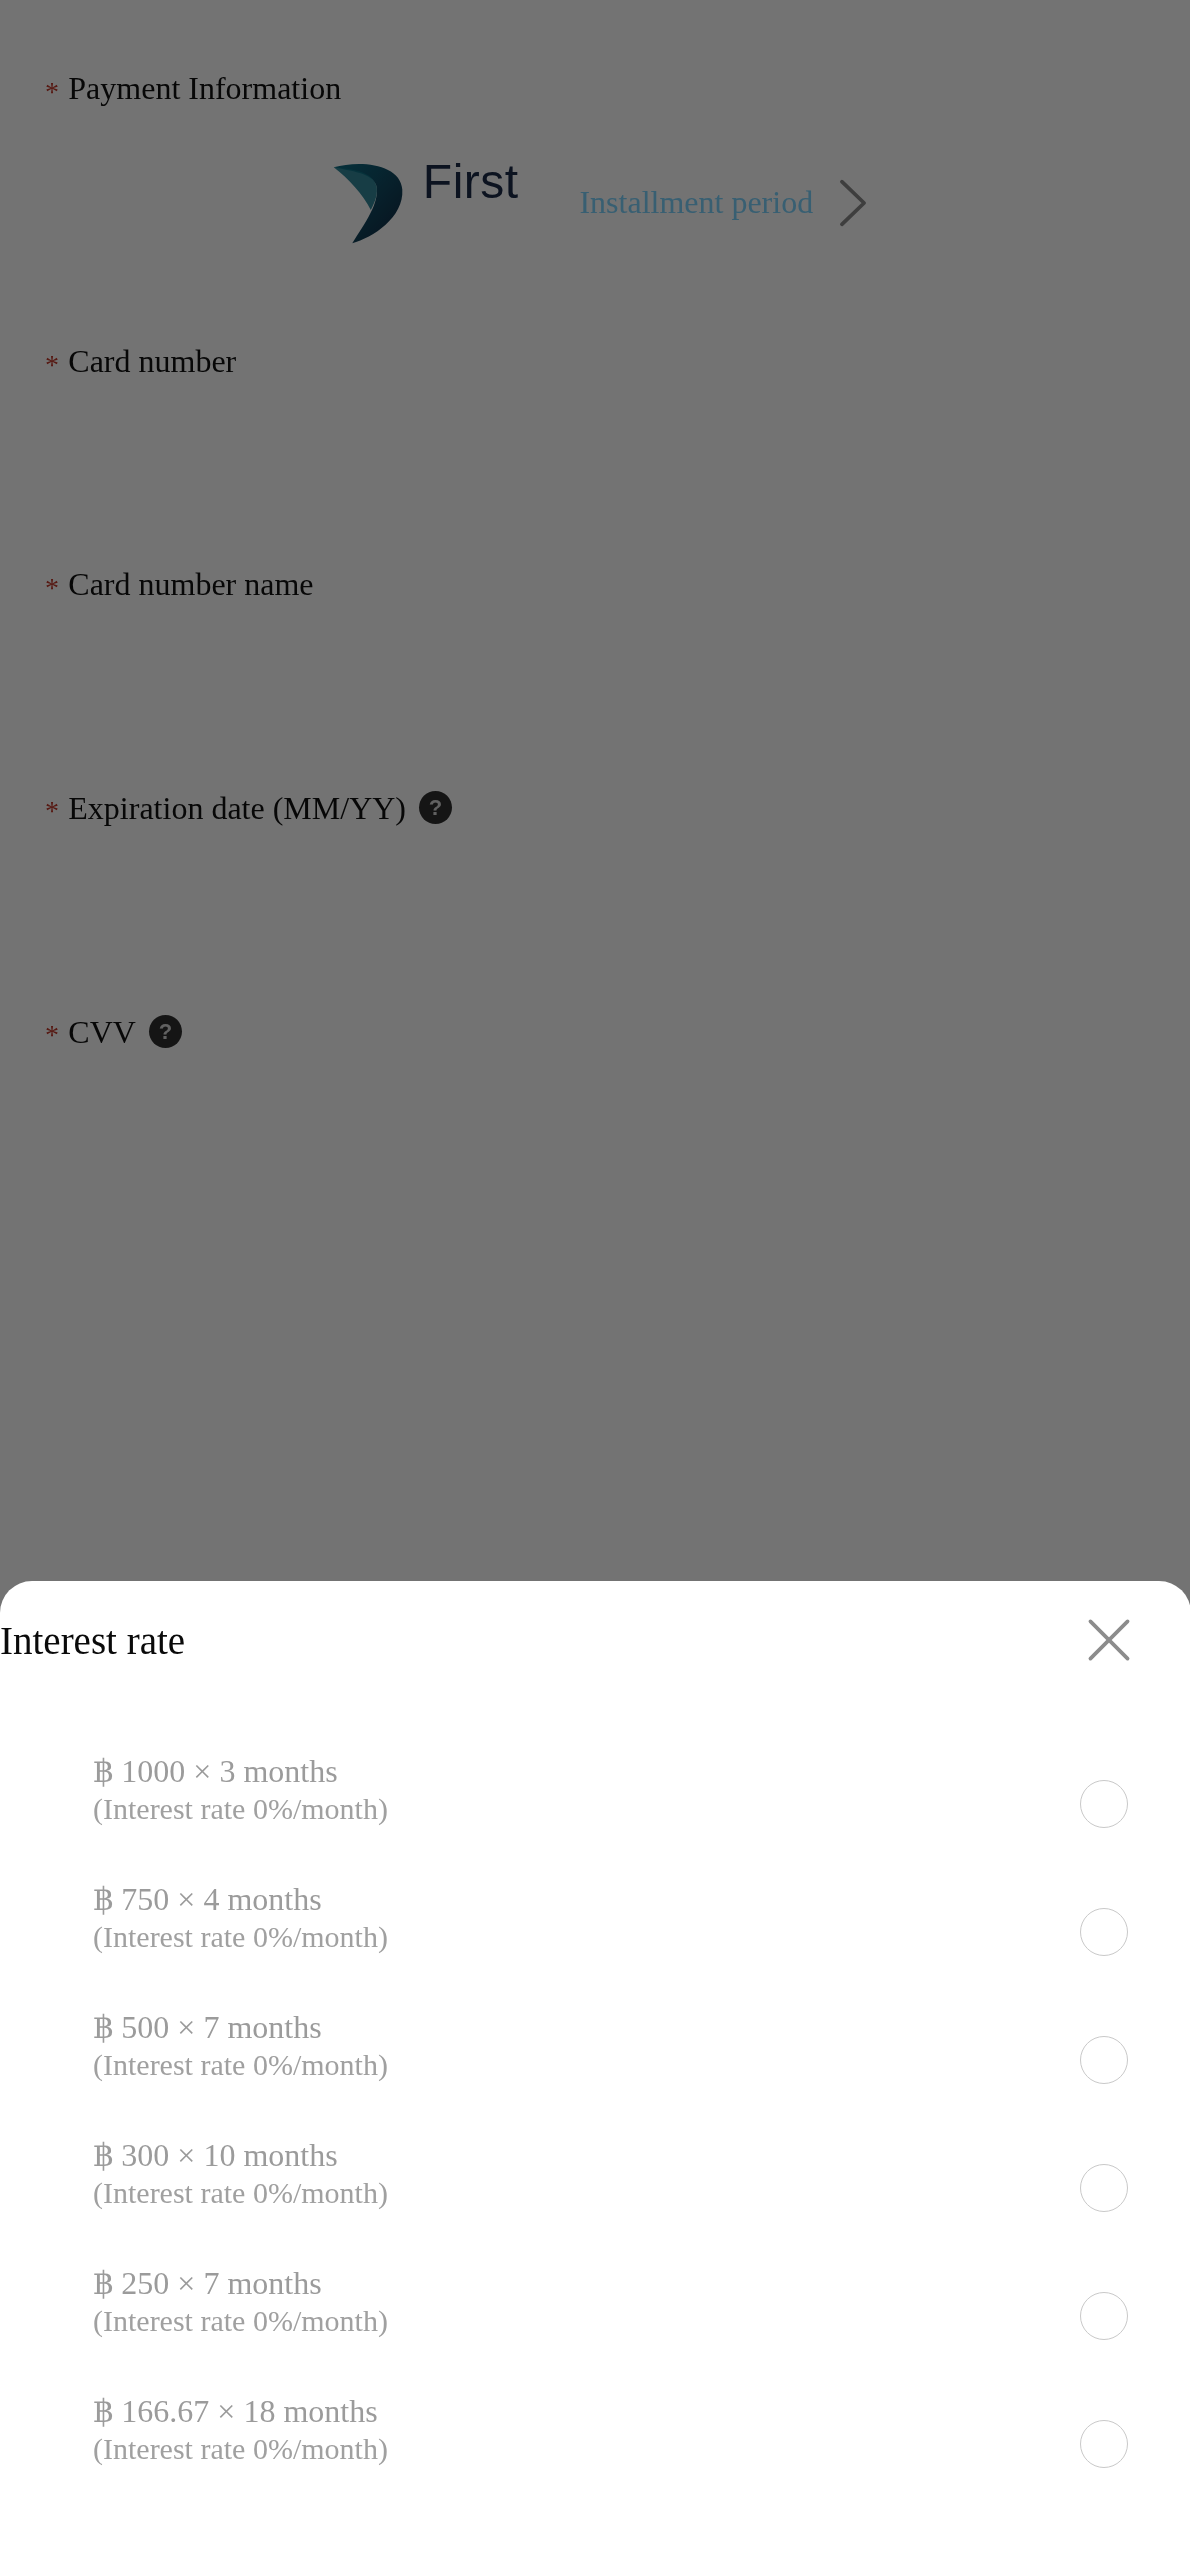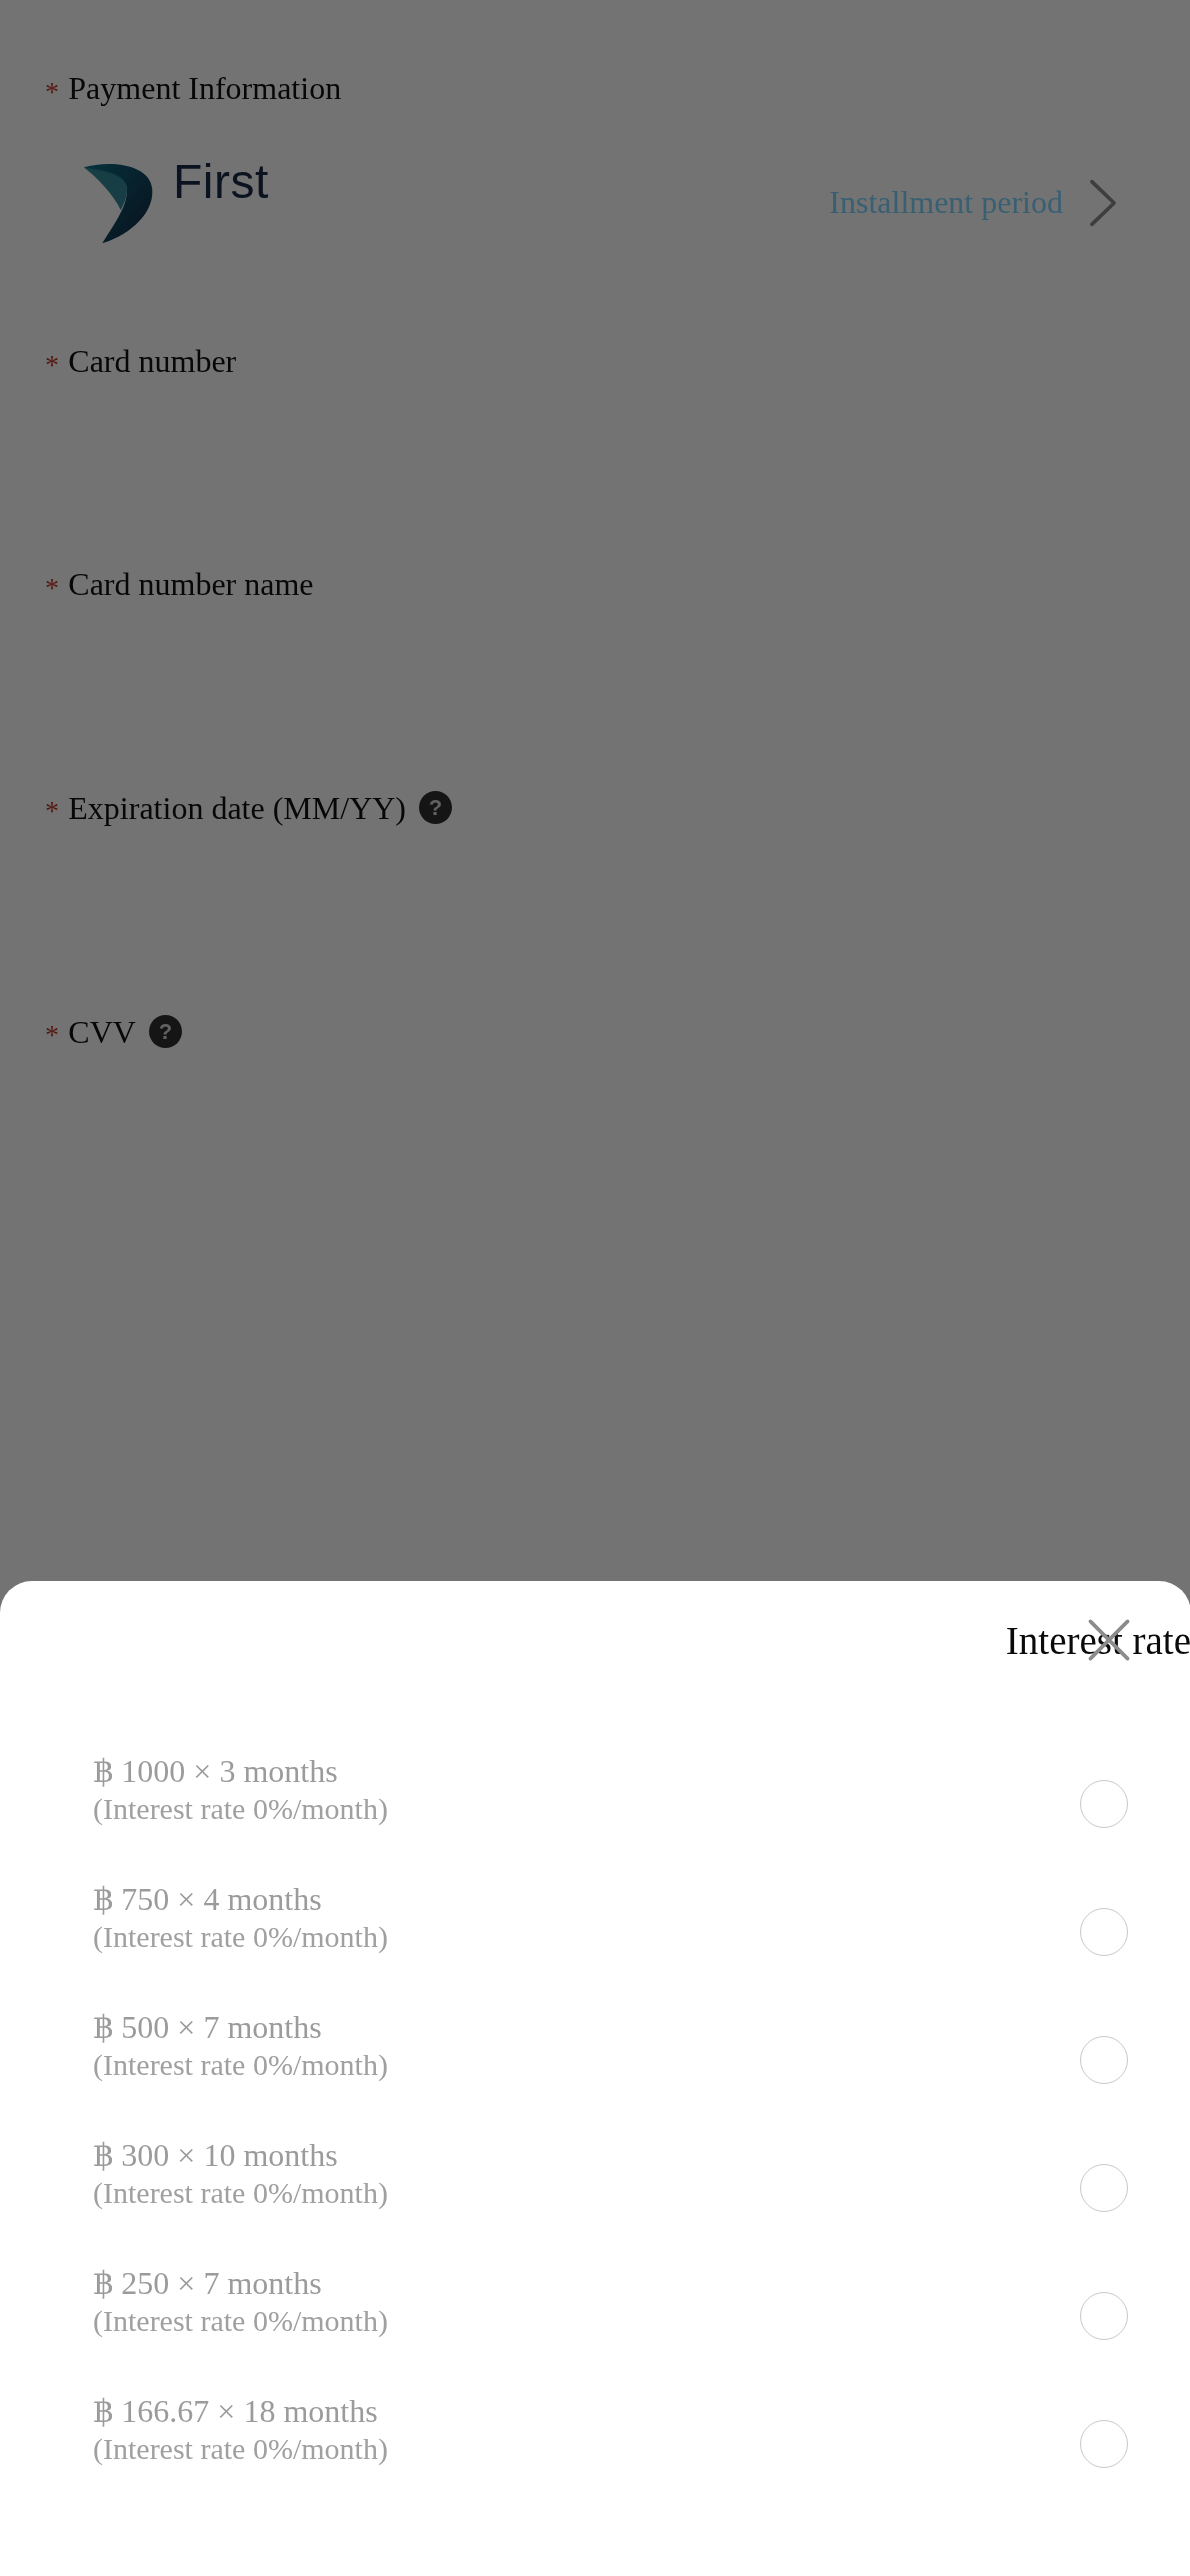--- a/index.html
+++ b/index.html
@@ -91,21 +91,21 @@
   }
 
   
   .installment-card {
     margin: 26px 45px 0 45px;
     height: 145px;
     border: 0.9px solid rgba(255,255,255,0.10);
     border-radius: 16.7px;
     display: flex;
     align-items: center;
-    justify-content: space-between;
+    justify-content: center;
     padding: 0 26px 0 32px;
     box-sizing: border-box;
     gap: 24px;
   }
   .fc-logo {
     display: flex;
     align-items: center;
   }
   .fc-mark { width: 80px; height: 89px; }
   .fc-word {
@@ -144,21 +144,21 @@
     background: #ffffff;
     border-radius: 32px 32px 0 0;
     z-index: 10;
     overflow: hidden;
   }
   .sheet-header {
     position: relative;
     height: 119px;
     display: flex;
     align-items: center;
-    justify-content: flex-end;
+    justify-content: flex-start;
   }
   .sheet-title {
     font-size: 39px;
     color: #0a0a0a;
   }
   .sheet-close {
     position: absolute;
     right: 56px;
     top: 33px;
     width: 52px;

